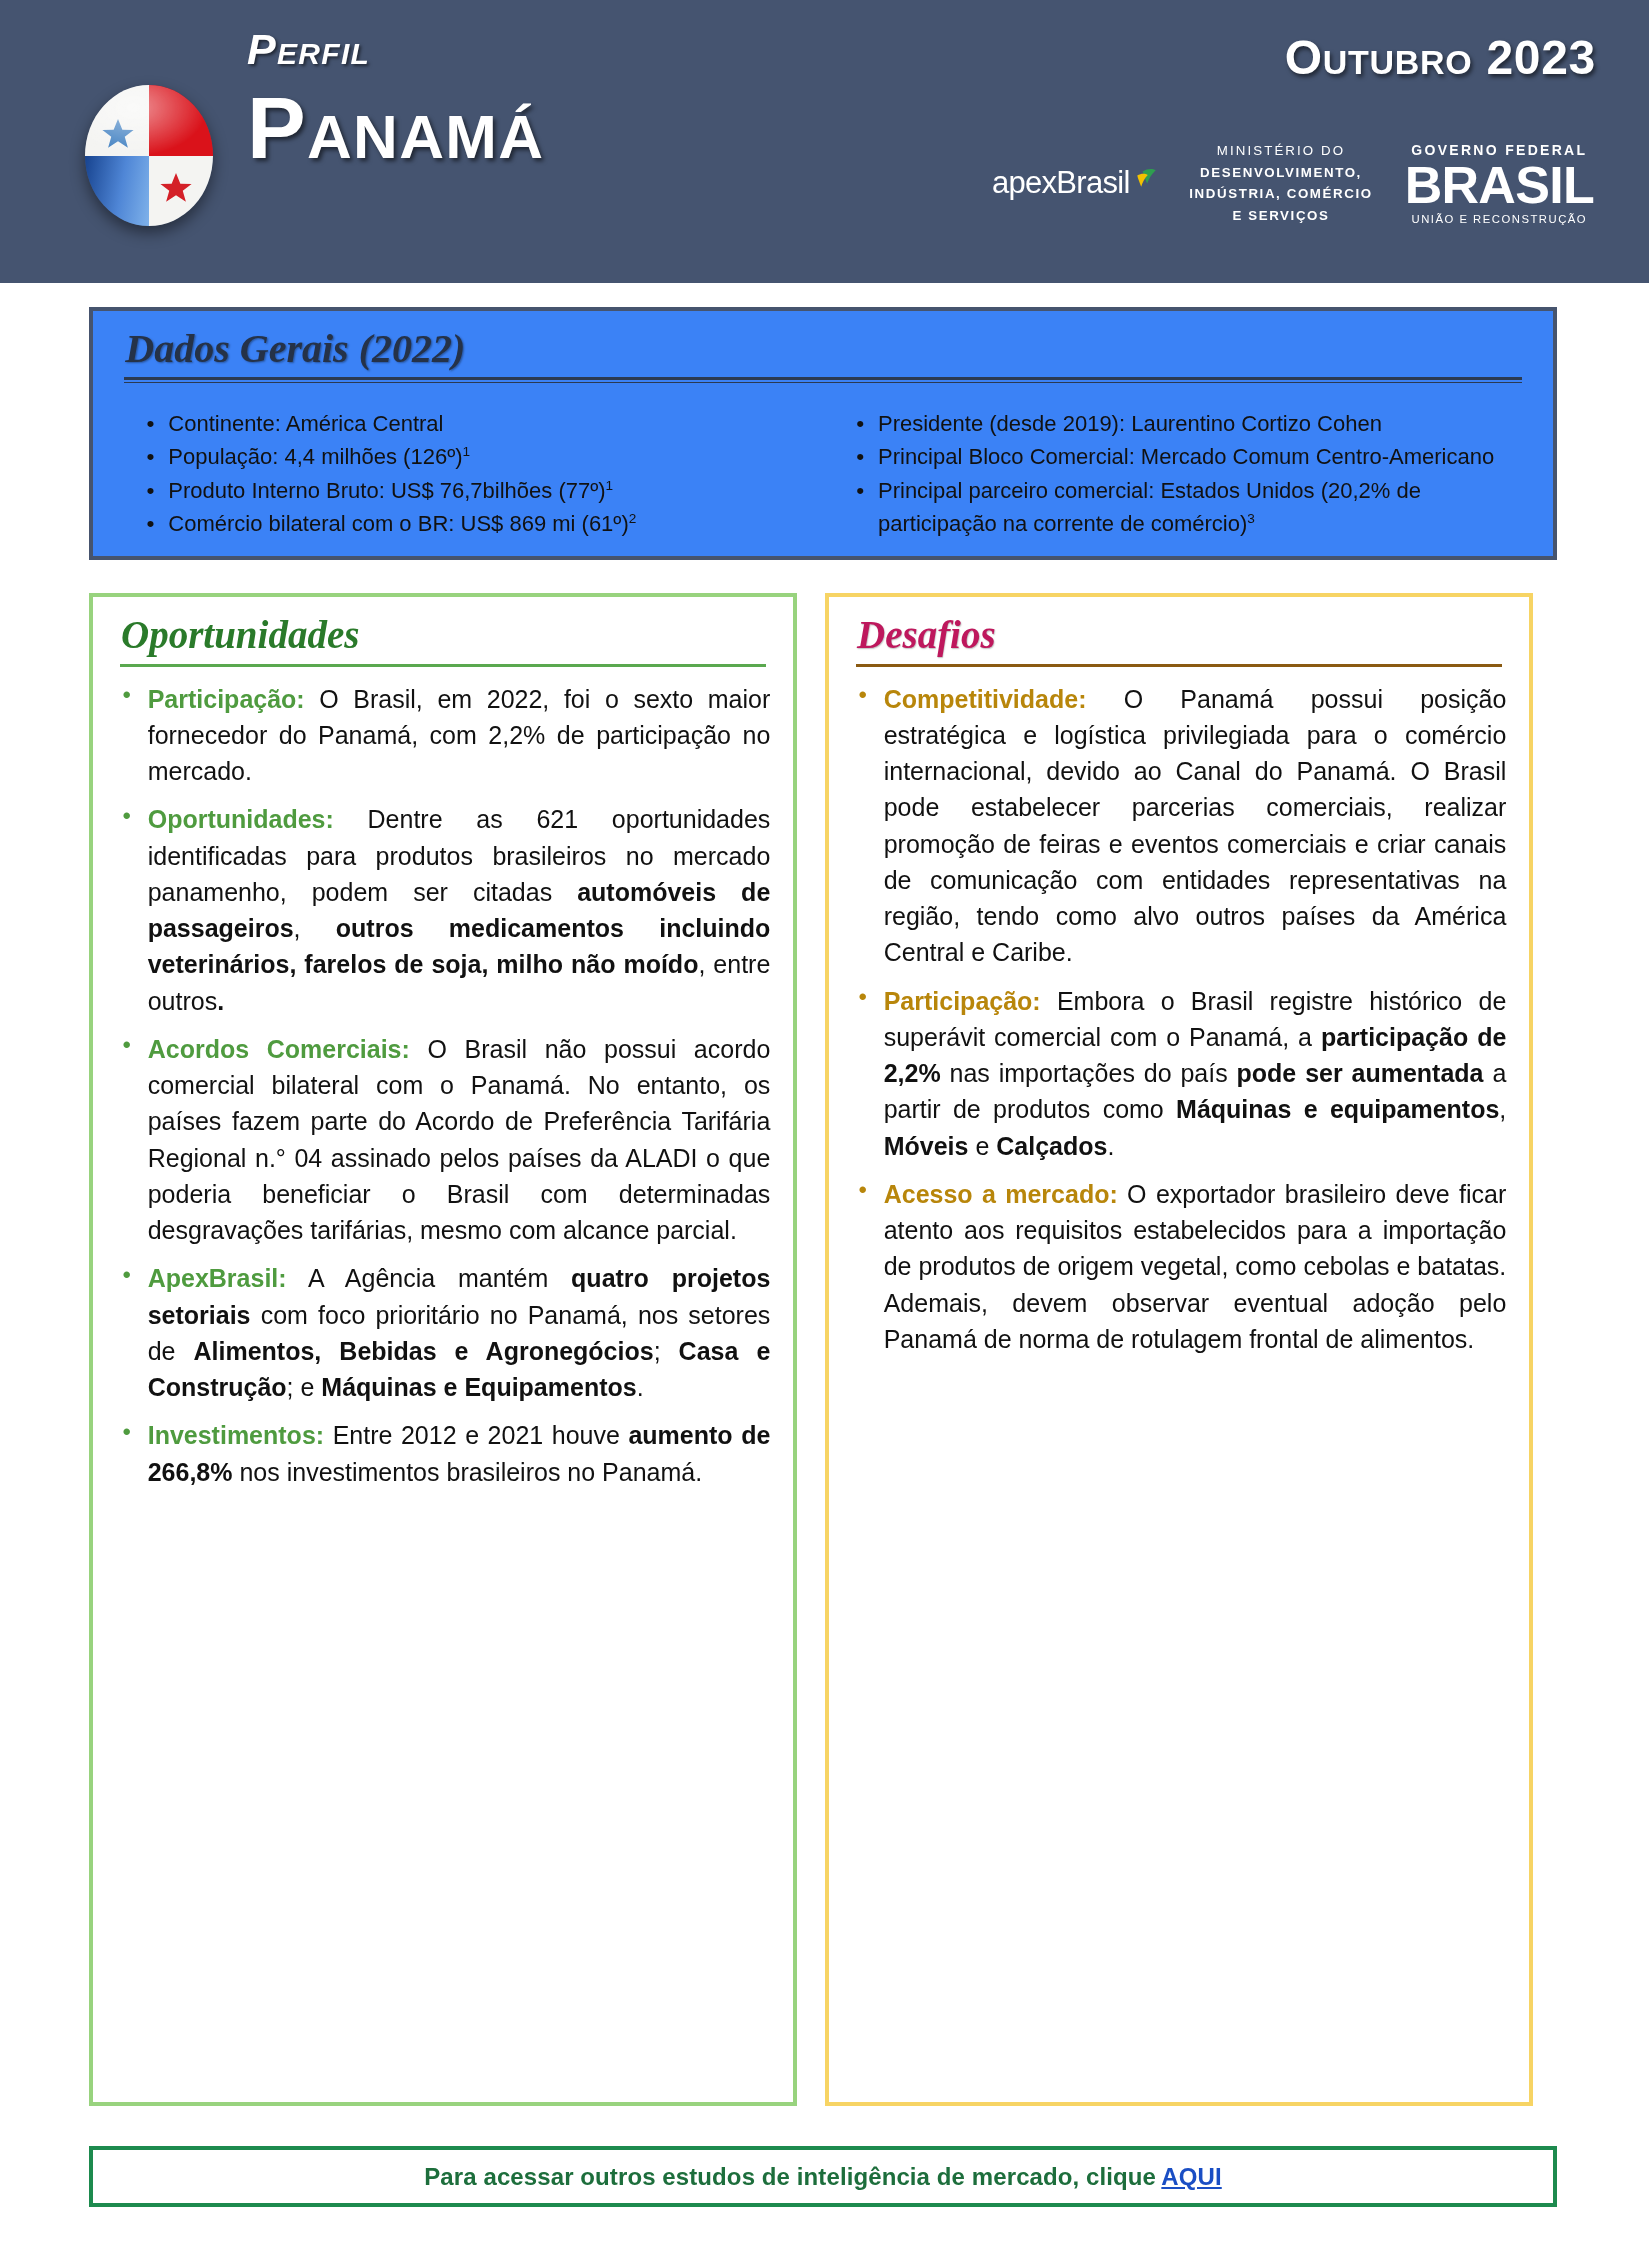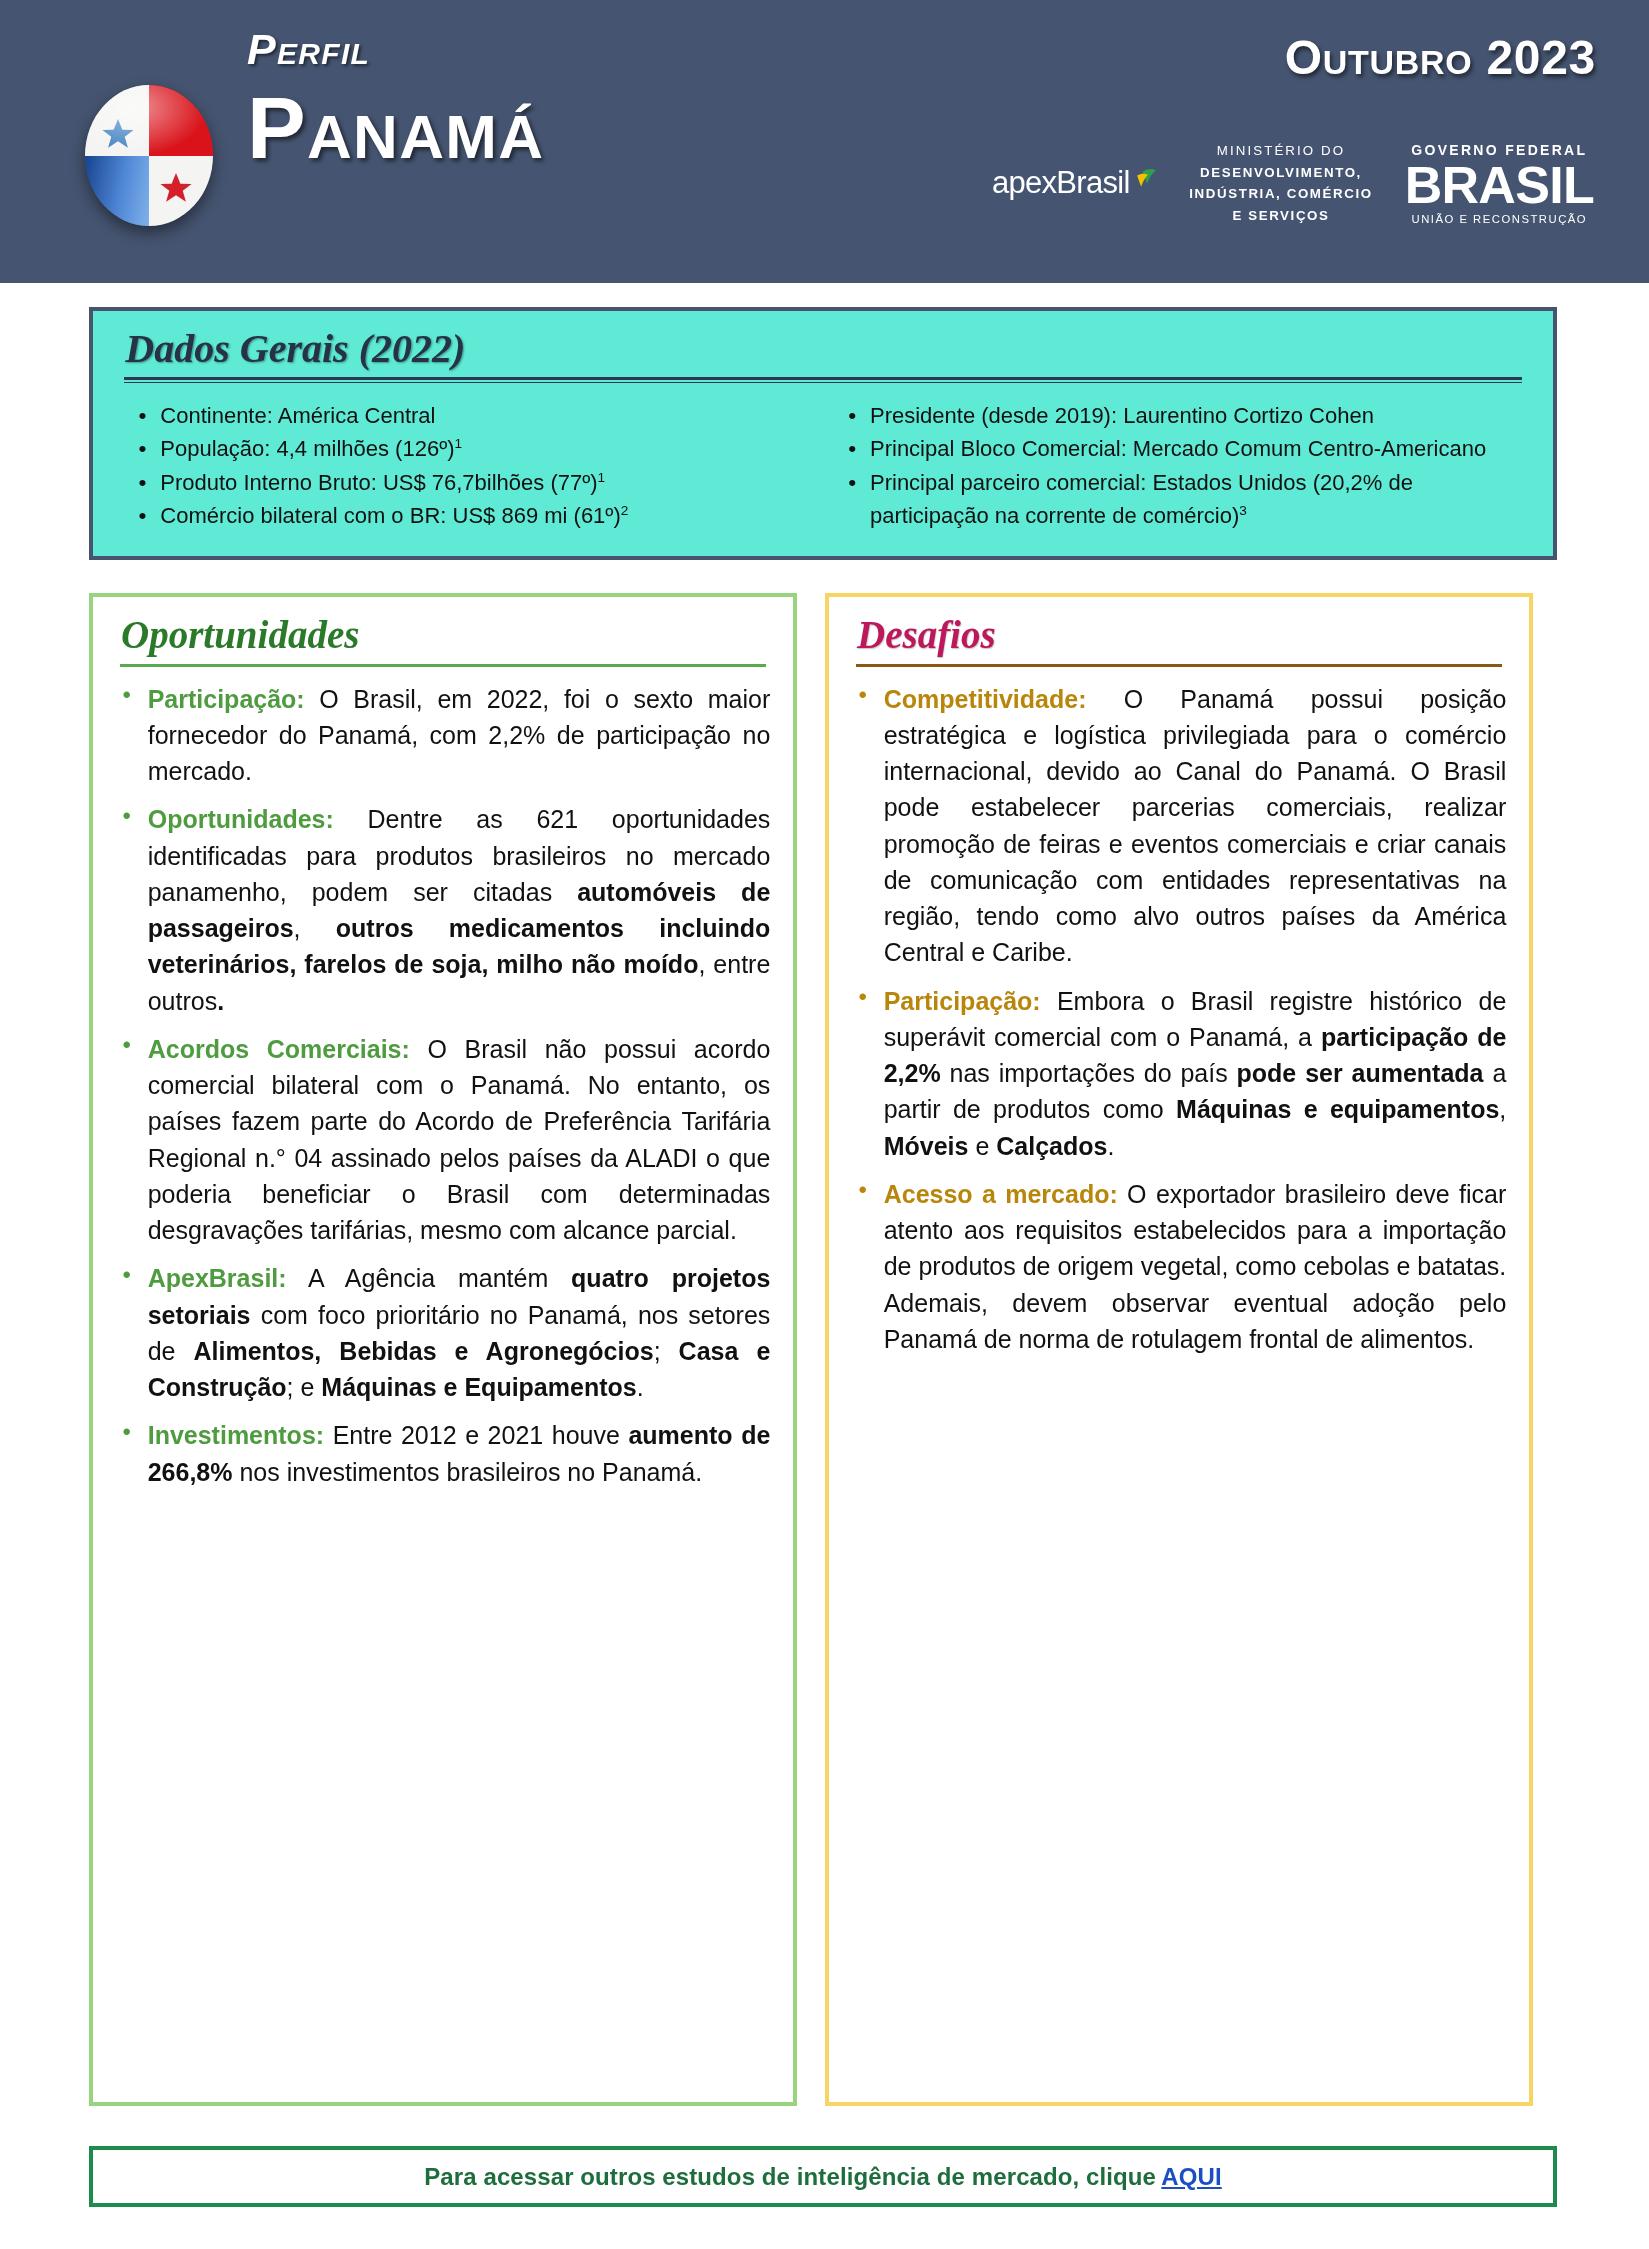--- a/index.html
+++ b/index.html
@@ -160,21 +160,21 @@
   }
 
   
   .dados-box {
     position: absolute;
     left: 89px;
     top: 24px;
     width: 1468px;
     height: 253px;
     border: 4.7px solid #46546e;
-    background: #5eead4;
+    background: #3b82f6;
     box-sizing: border-box;
     padding: 17.3px 27px 13.3px 27px;
   }
   .dados-title {
     font-family: "Liberation Serif", serif;
     font-style: italic;
     font-weight: 700;
     font-size: 40px;
     color: #253248;
     text-shadow: 1.3px 1.3px 2px rgba(0,0,0,0.35);
@@ -187,21 +187,21 @@
     border-bottom: 1.3px solid #2b3a52;
     height: 2px;
   }
   .dados-cols {
     display: flex;
     margin-top: 16px;
   }
   .dados-col { width: 50%; box-sizing: border-box; }
   .dados-col.left  { padding-left: 9.3px; }
   .dados-col.right { padding-left: 16px; }
-  .dados-col ul { list-style: none; margin: 0; padding: 0; }
+  .dados-col ul { list-style: none; margin: 8px; padding: 0; }
   .dados-col li {
     position: relative;
     padding-left: 31px;
     font-family: "Liberation Sans", sans-serif;
     font-size: 22px;
     line-height: 1.52;
     color: #111;
   }
   .dados-col li::before {
     content: "\2022";

